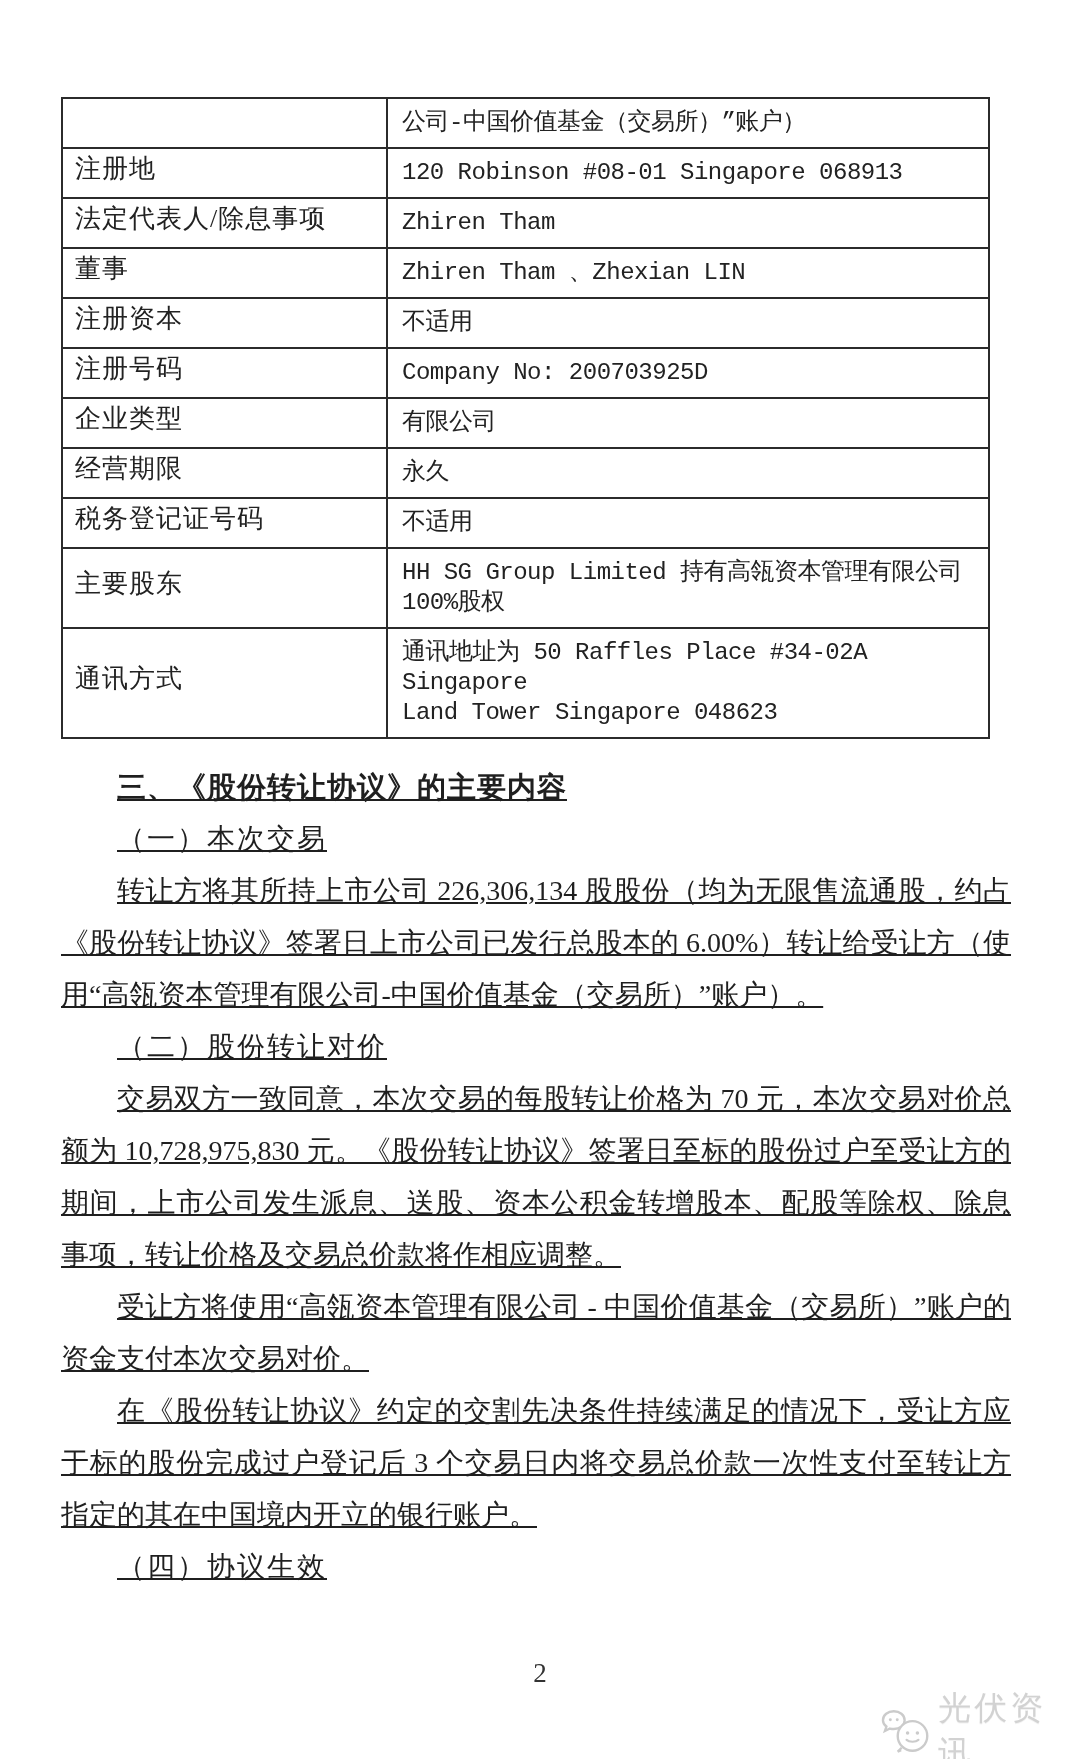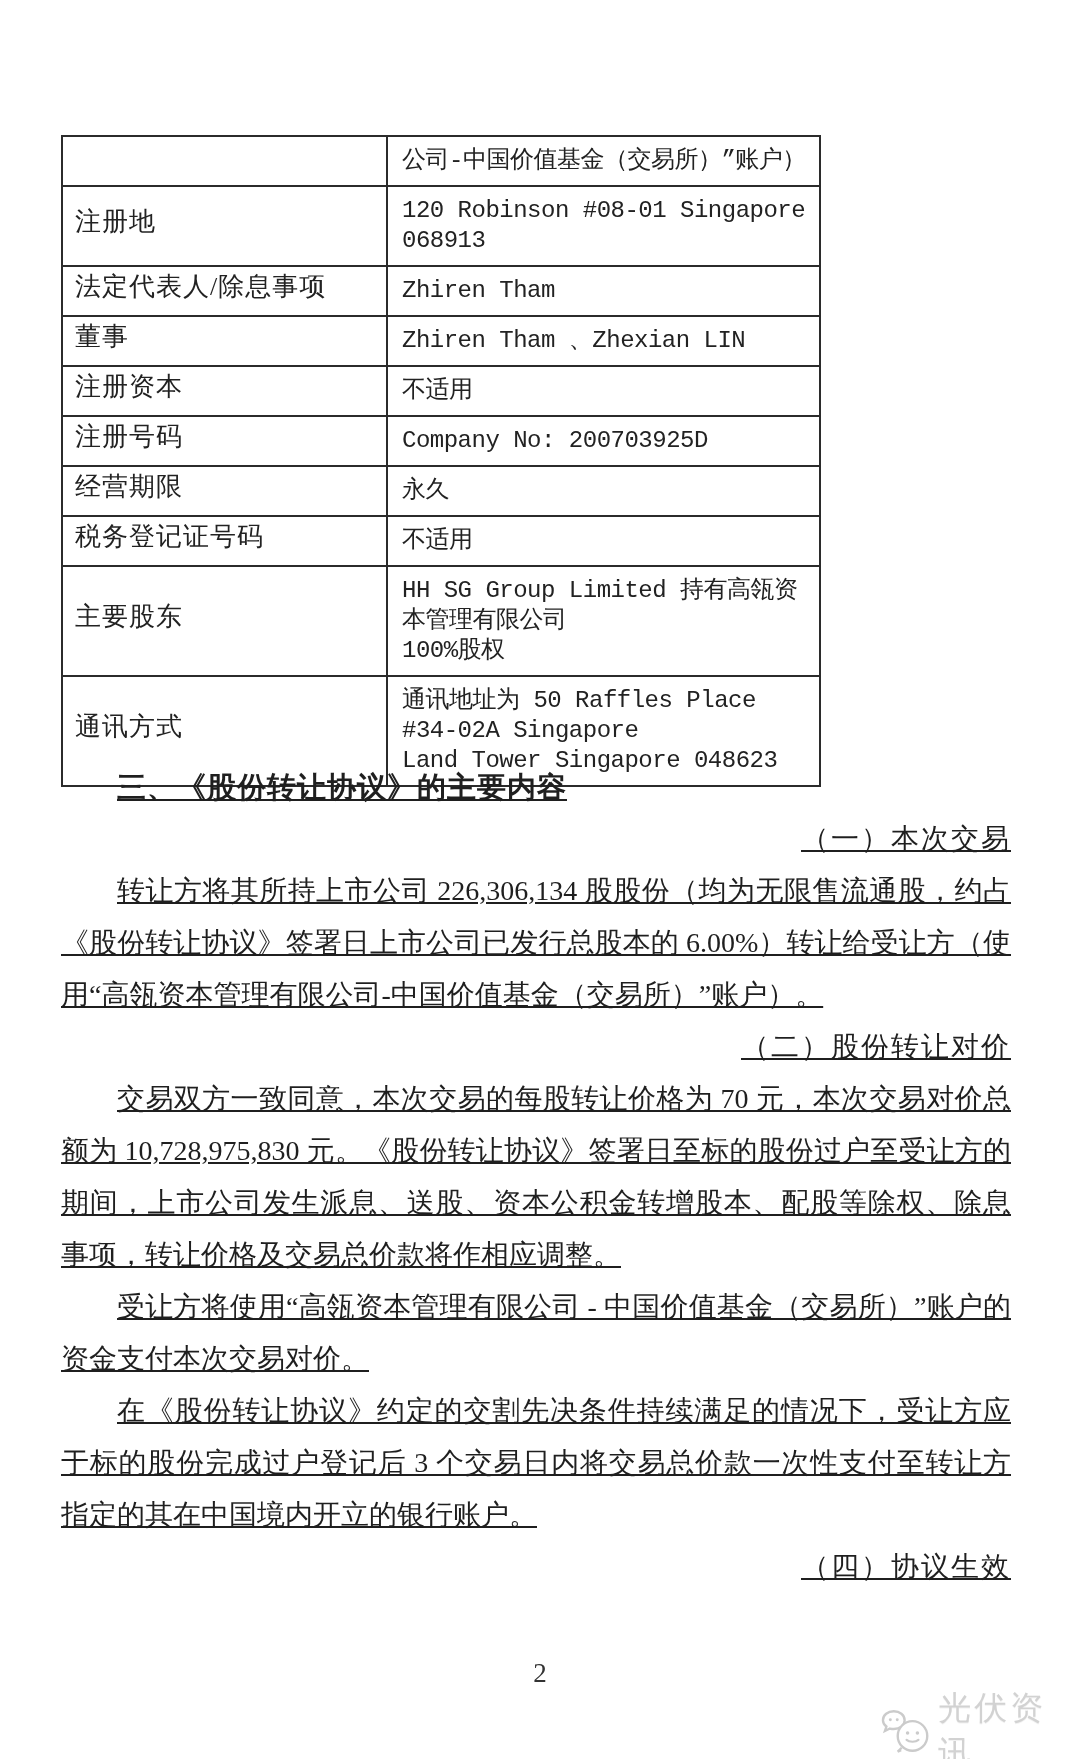--- a/index.html
+++ b/index.html
@@ -8,24 +8,23 @@
     width:1080px;height:1759px;
     margin:0 auto;
     background:#ffffff;
     overflow:hidden;
     font-family:"Liberation Serif","DejaVu Serif",serif;
     color:#262626;
   }
   
   table.info-table{
     position:absolute;left:61px;top:97px;
-    width:760px;
+    width:929px;
     border-collapse:collapse;
     table-layout:fixed;
-    margin-top:38px;
   }
   .info-table td{
     border:2px solid #2b2b2b;
     vertical-align:middle;
     overflow:hidden;
   }
   .info-table td.c1{
     width:305px;
     padding:0 6px 9px 12px;
     font-size:26px;
@@ -56,21 +55,21 @@
     text-decoration:underline;
   }
   .content p.sec-heading{
     font-family:"Liberation Sans","DejaVu Sans",sans-serif;
     font-weight:700;
     font-size:29px;
     letter-spacing:1px;
     text-align:left;
   }
   .content p.sub-heading{
-    text-align:right;
+    text-align:left;
     letter-spacing:2px;
   }
   
   .page-number{
     position:absolute;left:0;top:1658px;width:1080px;
     text-align:center;
     font-size:27px;
     color:#333333;
   }
   .watermark{
@@ -113,20 +112,24 @@
       </tr>
       <tr>
         <td class="c1">注册资本</td>
         <td class="c2">不适用</td>
       </tr>
       <tr>
         <td class="c1">注册号码</td>
         <td class="c2">Company No: 200703925D</td>
       </tr>
       <tr>
+        <td class="c1">企业类型</td>
+        <td class="c2">有限公司</td>
+      </tr>
+      <tr>
         <td class="c1">经营期限</td>
         <td class="c2">永久</td>
       </tr>
       <tr>
         <td class="c1">税务登记证号码</td>
         <td class="c2">不适用</td>
       </tr>
       <tr>
         <td class="c1">主要股东</td>
         <td class="c2">HH SG Group Limited 持有高瓴资本管理有限公司

